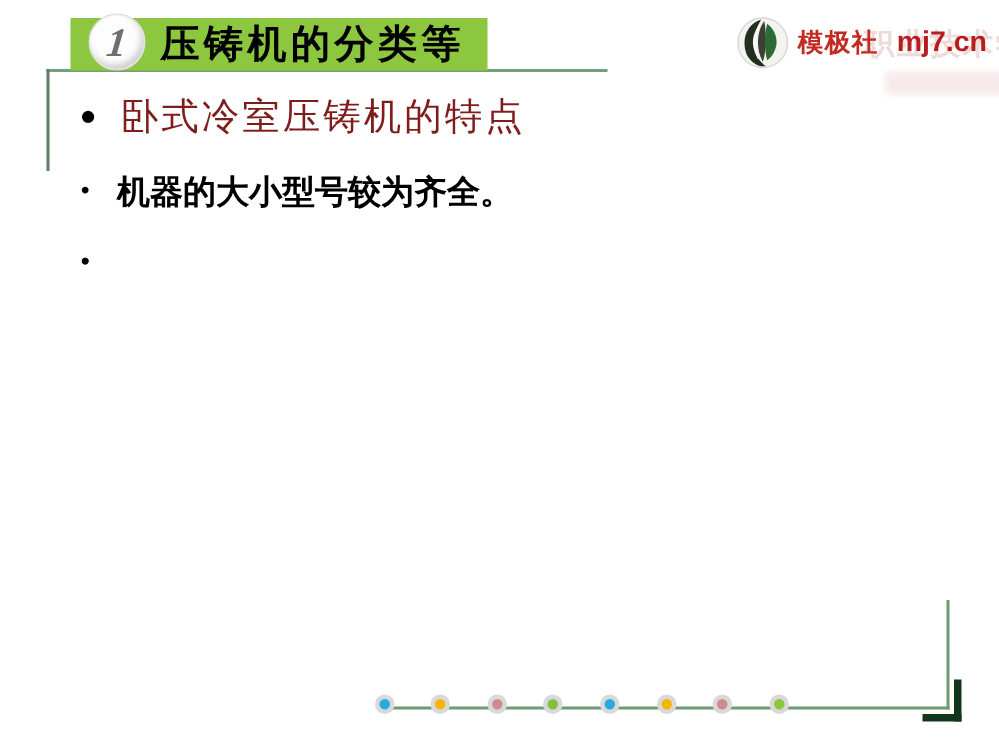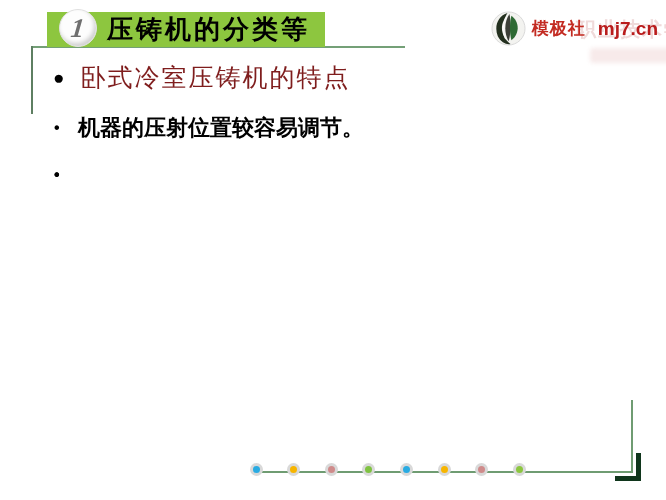--- a/index.html
+++ b/index.html
@@ -81,21 +81,21 @@
   </div>
 
   <div class="heading">
     <span class="h-marker">●</span>
     <span class="h-text">卧式冷室压铸机的特点</span>
   </div>
 
   <ul class="points">
     <li>
       <span class="marker">•</span>
-      <span>机器的压射位置较容易调节。</span>
+      <span>机器的大小型号较为齐全。</span>
     </li>
     <li>
       <span class="marker">•</span>
     </li>
     <li>
       <span class="marker">•</span>
     </li>
   </ul>
 
   <div class="t-line"></div>

